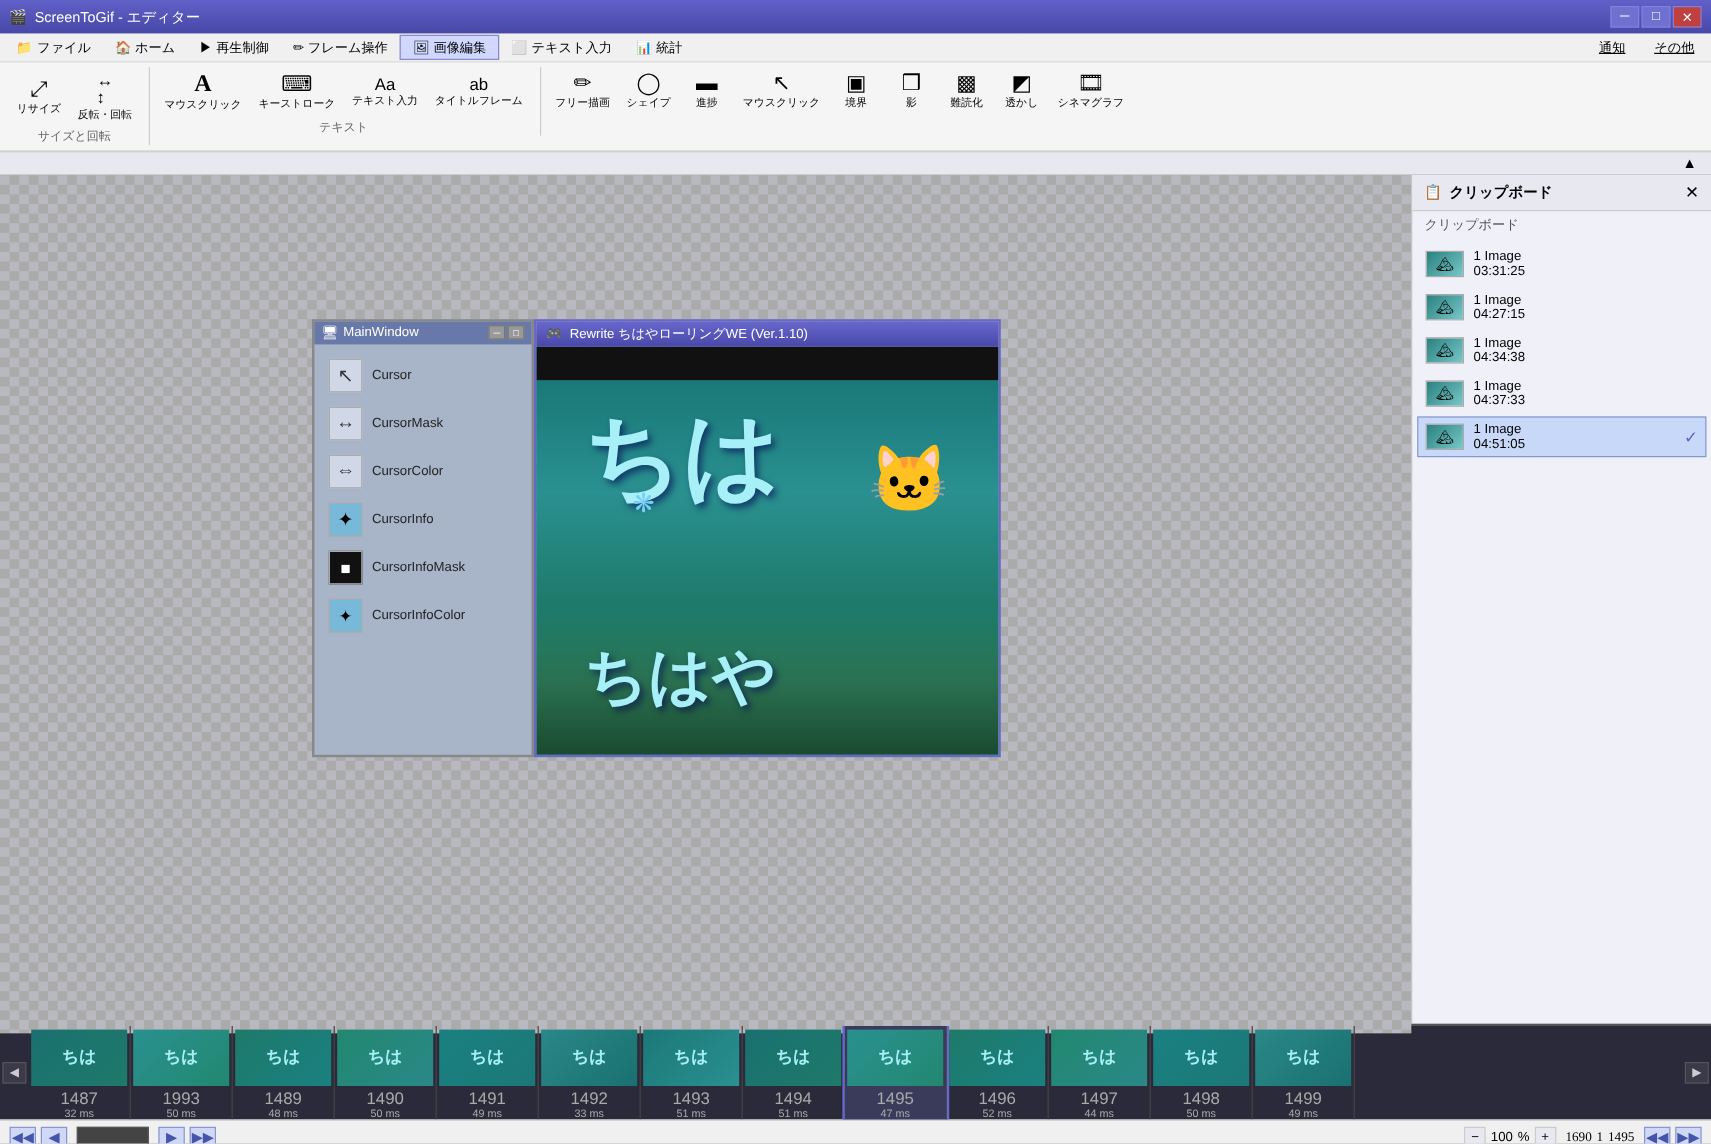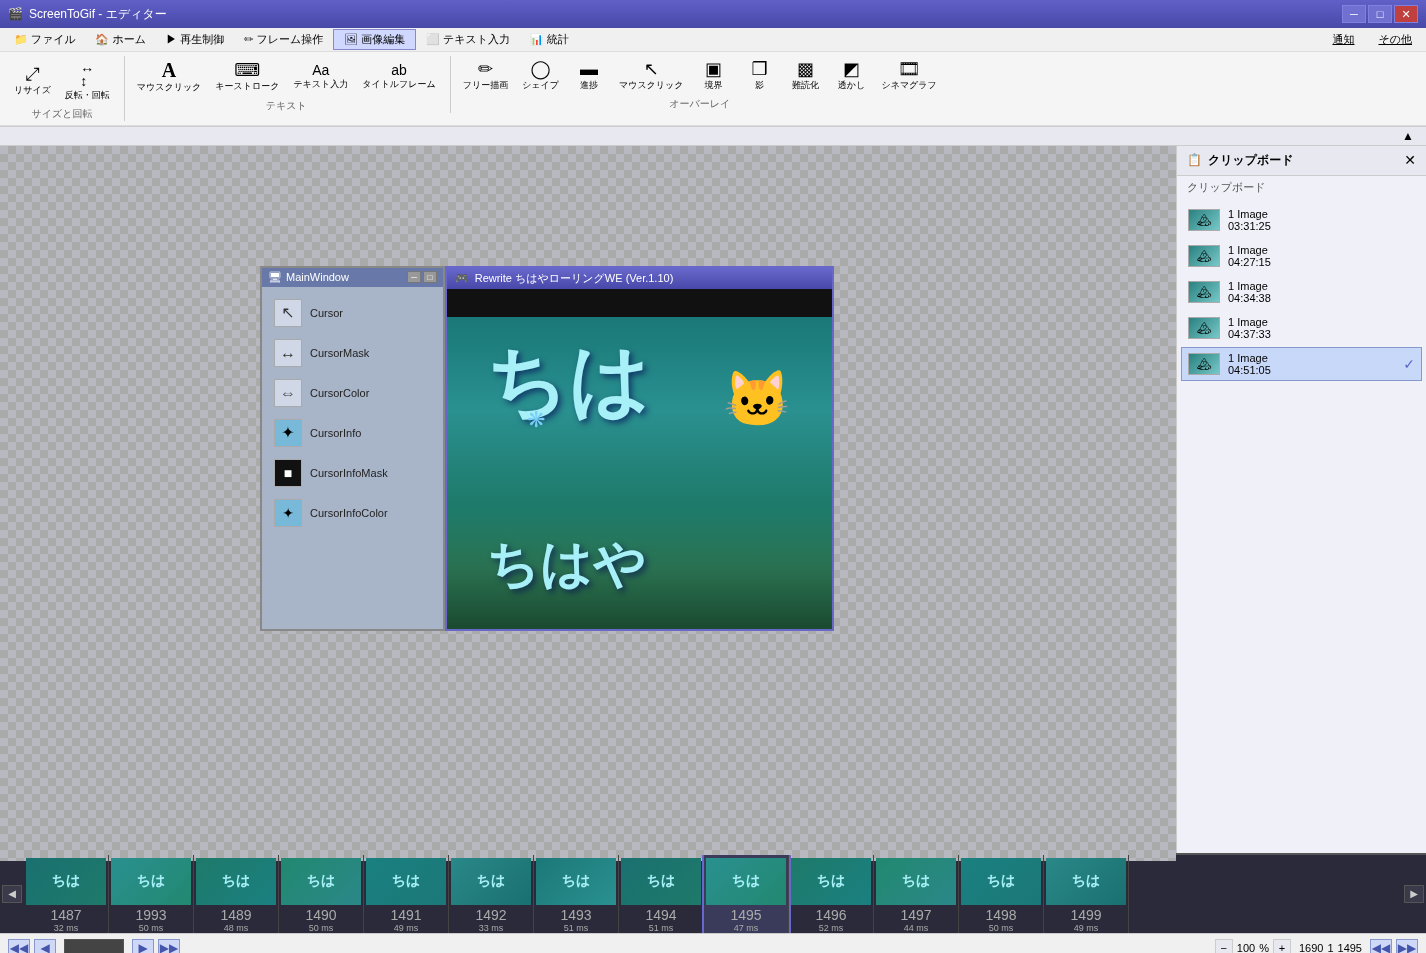--- a/index.html
+++ b/index.html
@@ -308,21 +308,21 @@
       cursor: pointer;
       display: flex; align-items: center; justify-content: center;
       font-size: 10px;
     }
     .status-spacer { flex: 1; }
     .zoom-area { display: flex; align-items: center; gap: 4px; }
     .zoom-btn {
       width: 18px; height: 18px; background: #e8e8f0; border: 1px solid #ccc;
       cursor: pointer; display: flex; align-items: center; justify-content: center; font-size: 11px;
     }
-    .pos-area { display: flex; align-items: center; gap: 4px; }
+    .pos-area { display: flex; align-items: center; gap: 4px; font-family: Liberation Serif, serif; }
     .frame-nav { display: flex; align-items: center; gap: 4px; }
     .frame-nav-btn {
       width: 22px; height: 18px; background: #d0d8f8; border: 1px solid #8898cc;
       cursor: pointer; display: flex; align-items: center; justify-content: center; font-size: 12px; color: #4455aa;
     }
 
     .expand-btn {
       margin-left: auto;
       cursor: pointer;
       font-size: 12px;
@@ -433,21 +433,20 @@
         </div>
         <div class="tb-btn">
           <div class="icon">◩</div>
           <div class="label">透かし</div>
         </div>
         <div class="tb-btn">
           <div class="icon">🎞</div>
           <div class="label">シネマグラフ</div>
         </div>
       </div>
-      <div class="toolbar-group-label">オーバーレイ</div>
     </div>
   </div>
 </div>
 
 <div class="separator-bar">
   <div class="expand-btn">▲</div>
 </div>
 
 <div style="display:flex; height: calc(953px - 28px - 24px - 64px - 20px - 80px - 30px); position:relative;">
 

